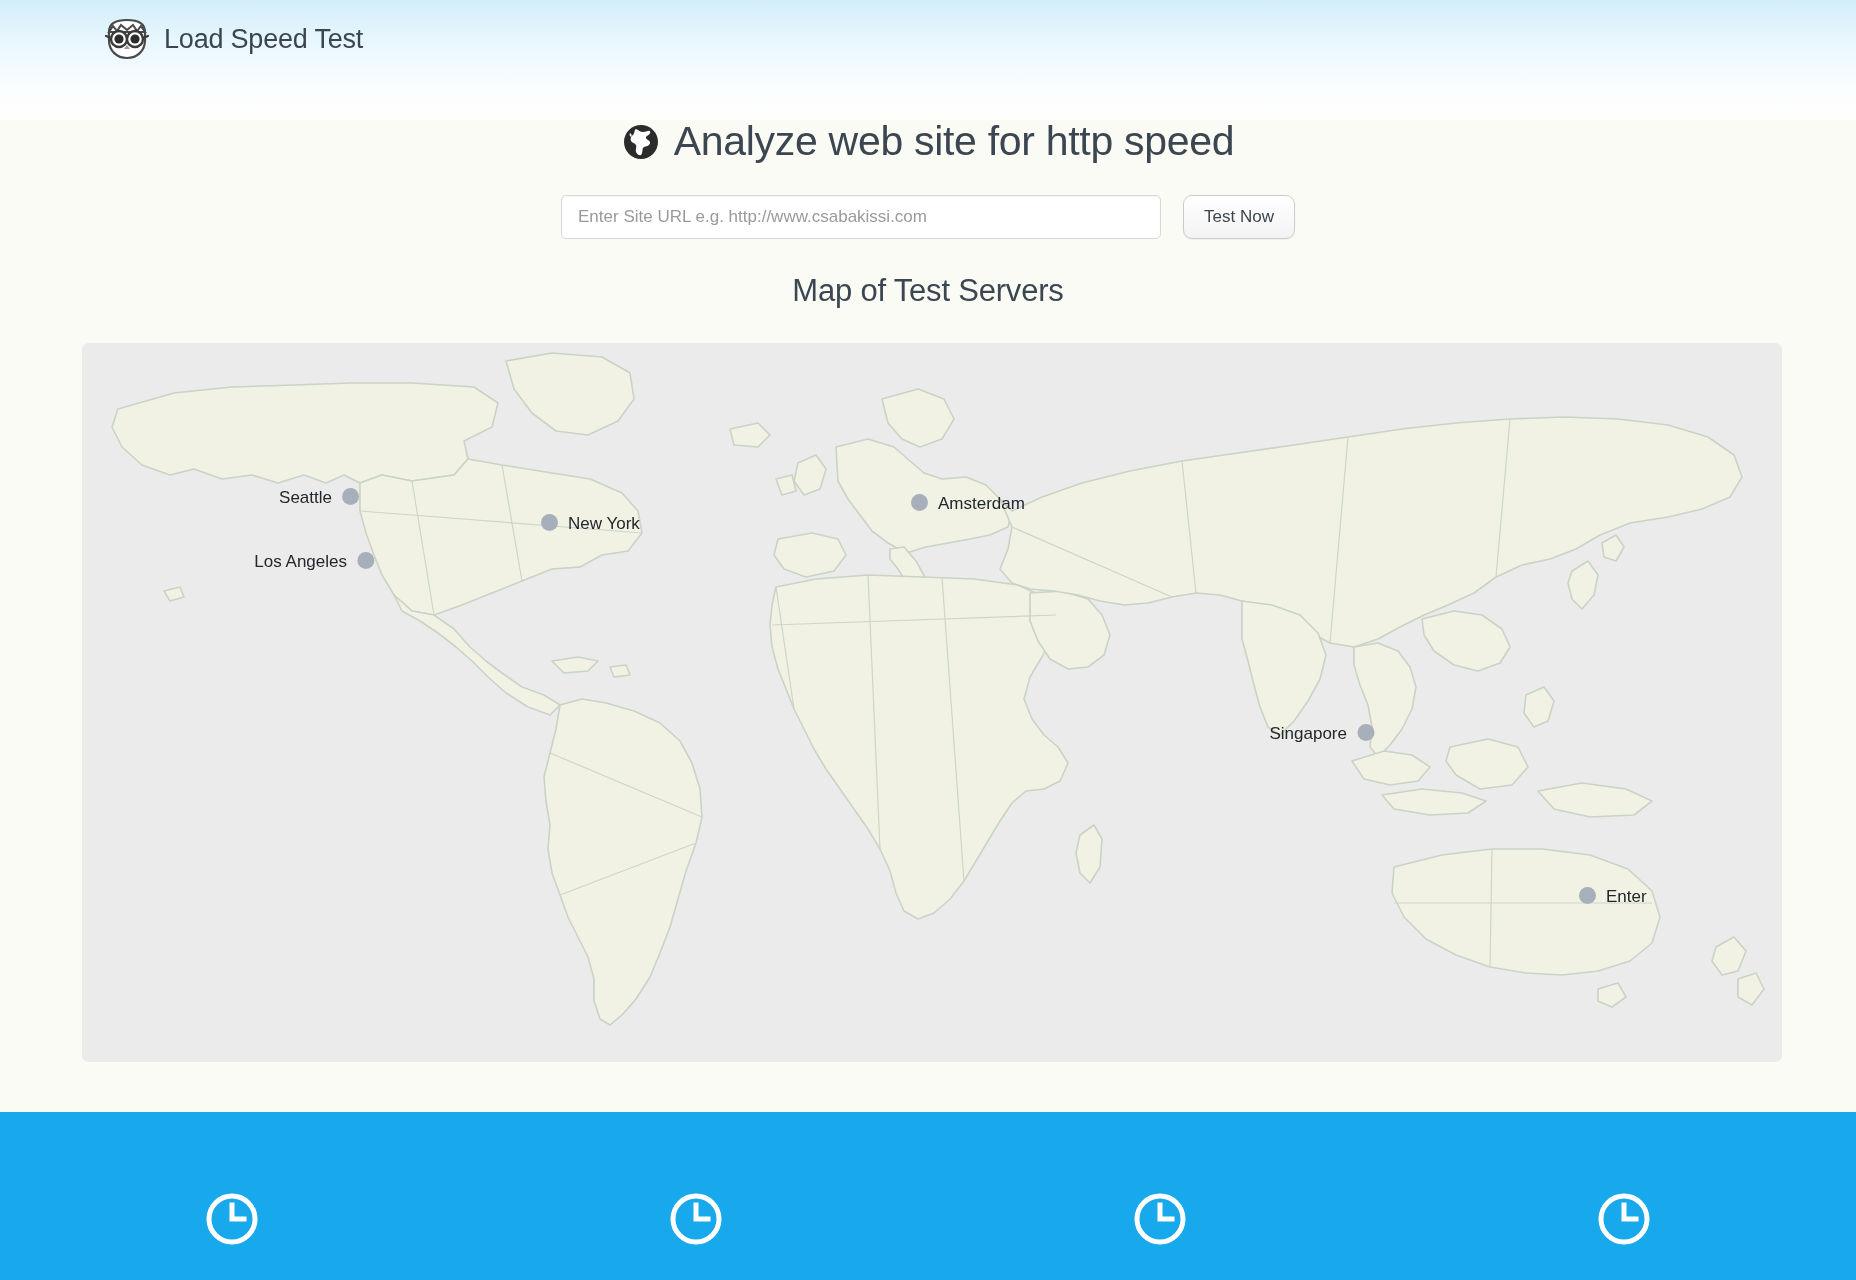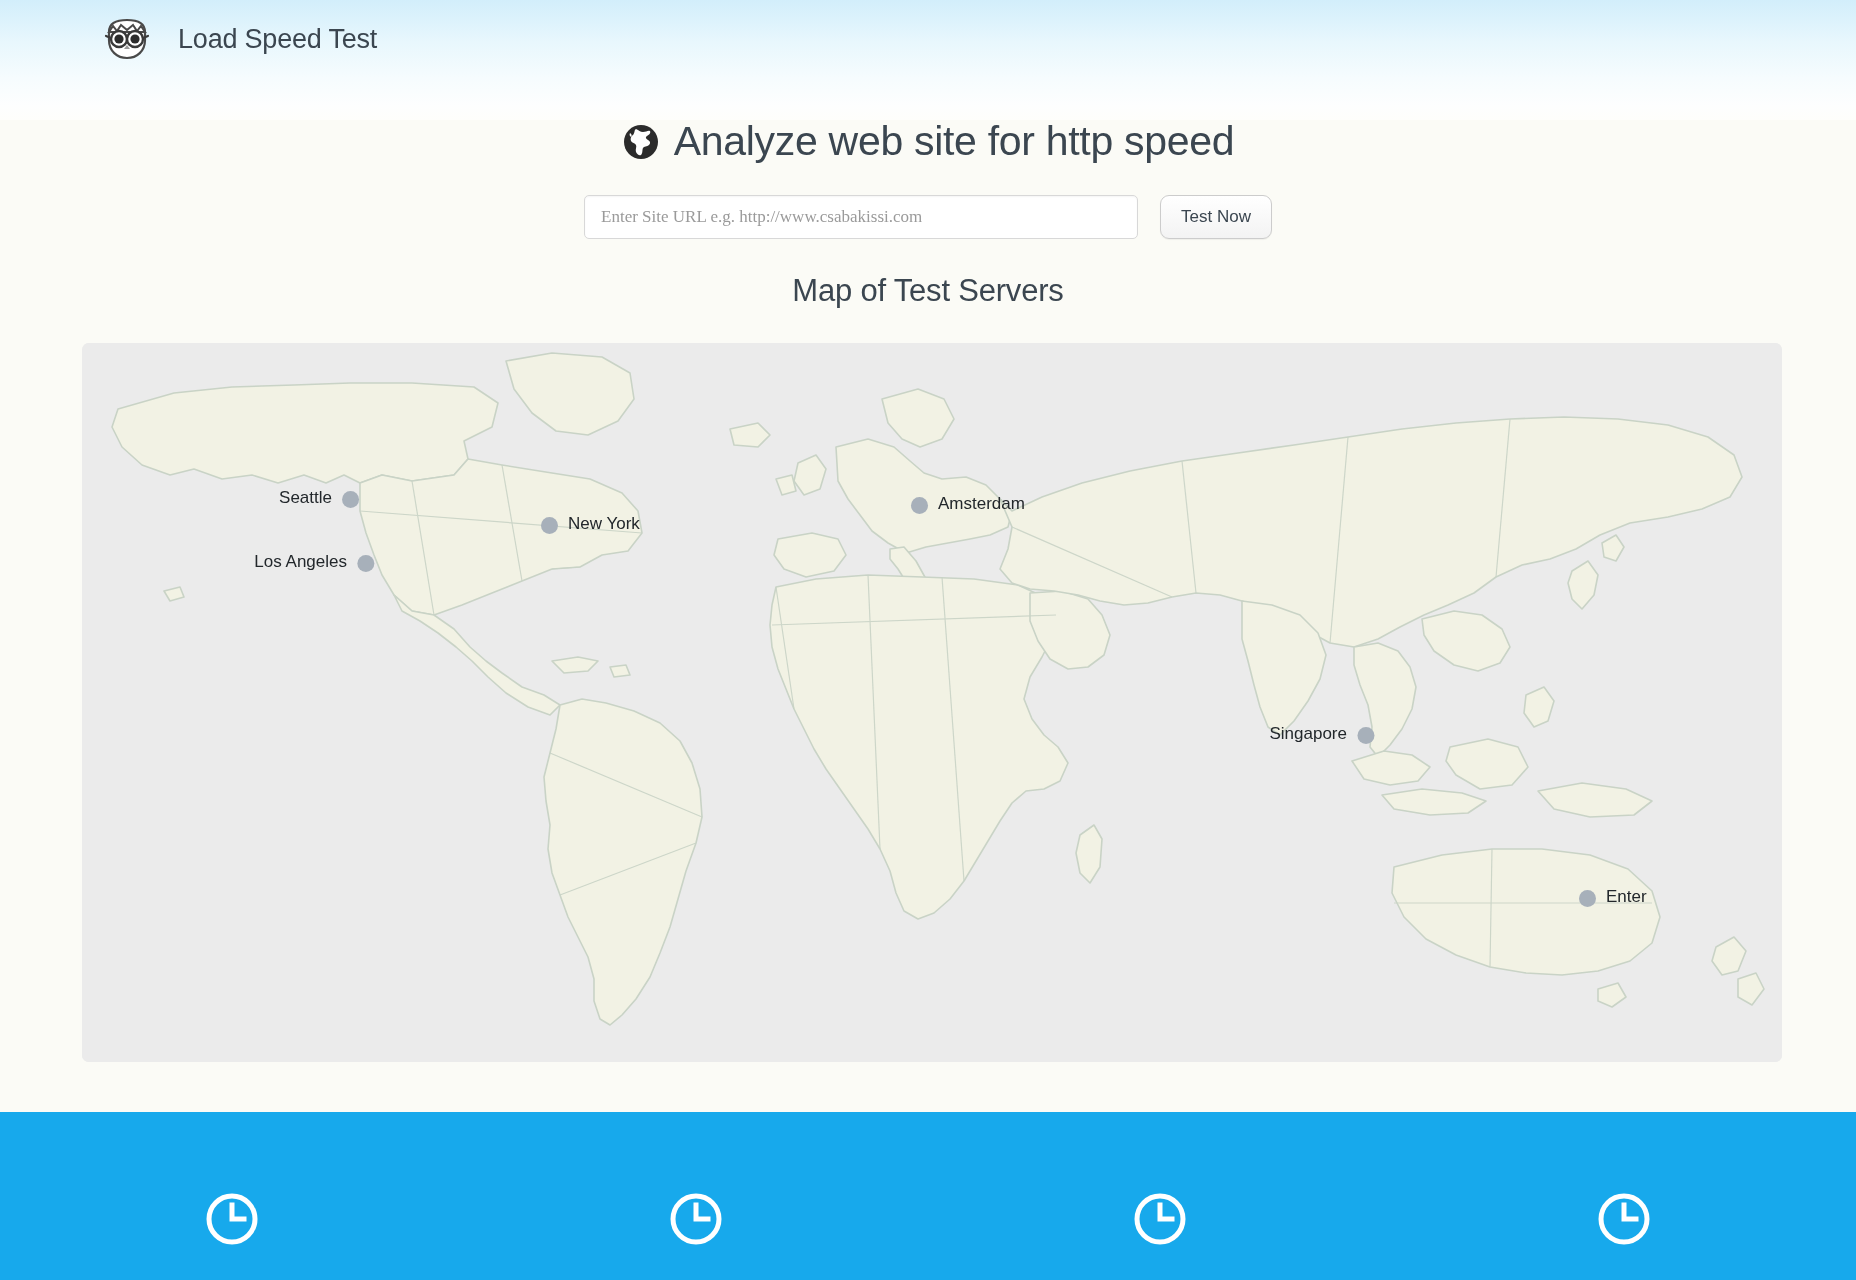--- a/index.html
+++ b/index.html
@@ -34,21 +34,21 @@
     top: 0; left: 0;
     width: 1856px;
     height: 78px;
     display: flex;
     align-items: center;
     padding-left: 104px;
   }
   .brand {
     display: flex;
     align-items: center;
-    gap: 28px;
+    gap: 14px;
     text-decoration: none;
   }
   .brand-logo {
     width: 46px;
     height: 42px;
     display: block;
   }
   .brand-name {
     font-size: 27px;
     color: #3b4650;
@@ -77,28 +77,28 @@
   .globe-icon { width: 38px; height: 38px; display:block; flex: none; }
 
   .search-row {
     margin-top: 30px;
     display: flex;
     justify-content: center;
     align-items: flex-start;
     gap: 22px;
   }
   .url-input {
-    width: 554px;
+    width: 600px;
     height: 44px;
     border: 1px solid #d8d8d8;
     border-radius: 5px;
     background: #ffffff;
     padding: 0 16px;
     font-size: 17px;
-    font-family: Liberation Serif, serif;
+    font-family: Liberation Sans, sans-serif;
     color: #444;
     outline: none;
     box-shadow: inset 0 1px 2px rgba(0,0,0,0.045);
   }
   .url-input::placeholder { color: #9a9a9a; }
 
   .test-btn {
     height: 44px;
     padding: 0 20px;
     border: 1px solid #cccccc;
@@ -134,21 +134,21 @@
   .map-svg {
     position: absolute;
     left: 0; top: 0;
     width: 1700px;
     height: 719px;
     display: block;
   }
   .marker {
     position: absolute;
     display: flex;
-    align-items: flex-end;
+    align-items: flex-start;
     gap: 10px;
     white-space: nowrap;
     font-size: 17px;
     color: #22272b;
     transform: translateY(-50%);
   }
   .marker.left { flex-direction: row-reverse; }
   .dot {
     width: 17px;
     height: 17px;

